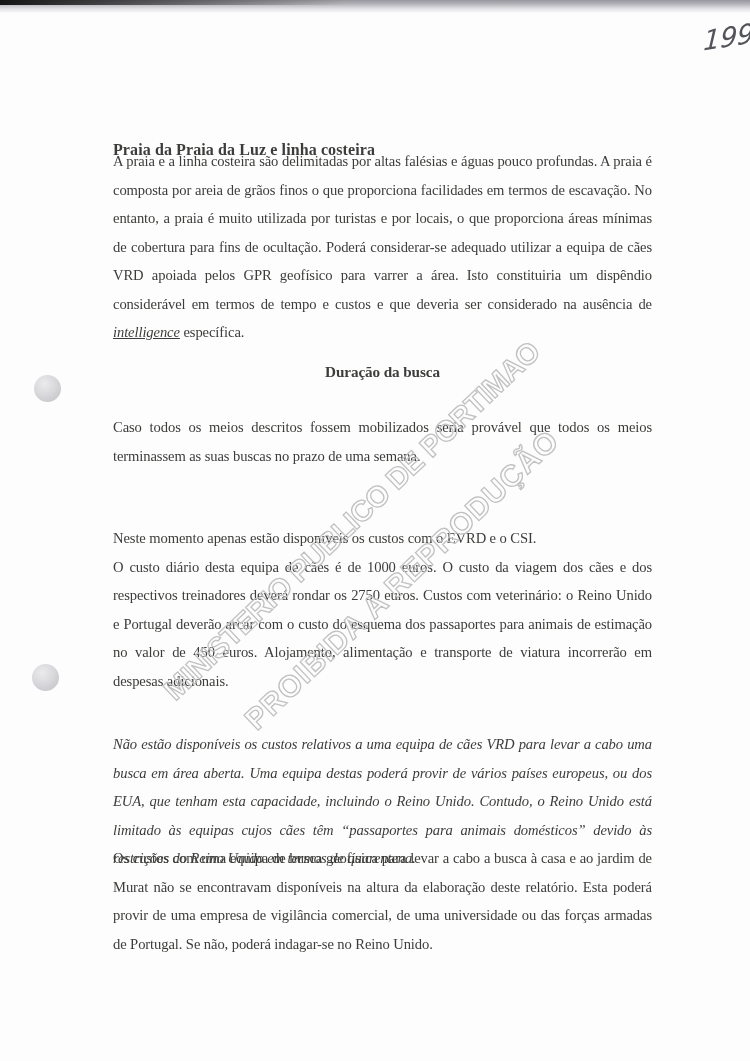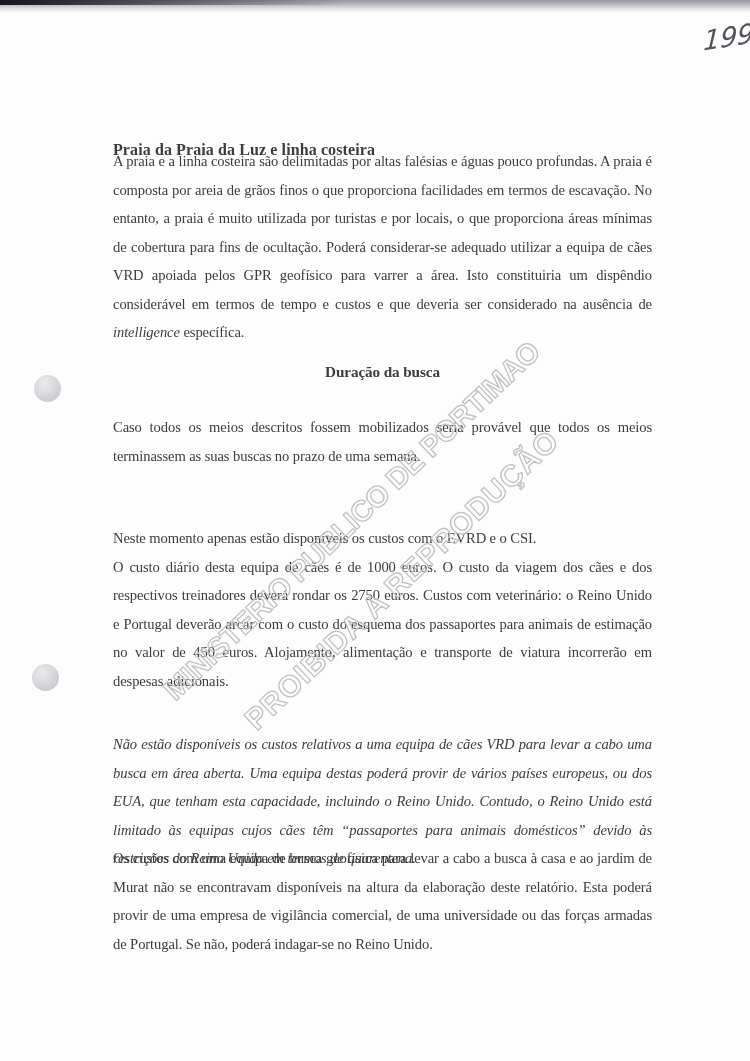--- a/index.html
+++ b/index.html
@@ -70,21 +70,21 @@
   }
   .heading { font-weight:bold; text-align:center; font-size:15.2px; }
   #p1 { top:147px; }
   #h-duracao { top:358px; }
   #p2 { top:413px; }
   #h-custos { top:490px; }
   #costs-block { top:524px; }
   #costs-line1 { text-align:left; }
   #p4 { top:730px;font-style:italic; }
   #p5 { top:844px; }
-  .italic { font-style:italic; }
+  .italic { font-style:italic;text-decoration:underline; }
 </style>
 </head>
 <body>
 
 <div class="page">
 
   <div class="scan-top"></div>
   <div class="scan-top-dark"></div>
 
   <div class="hole top"></div>

